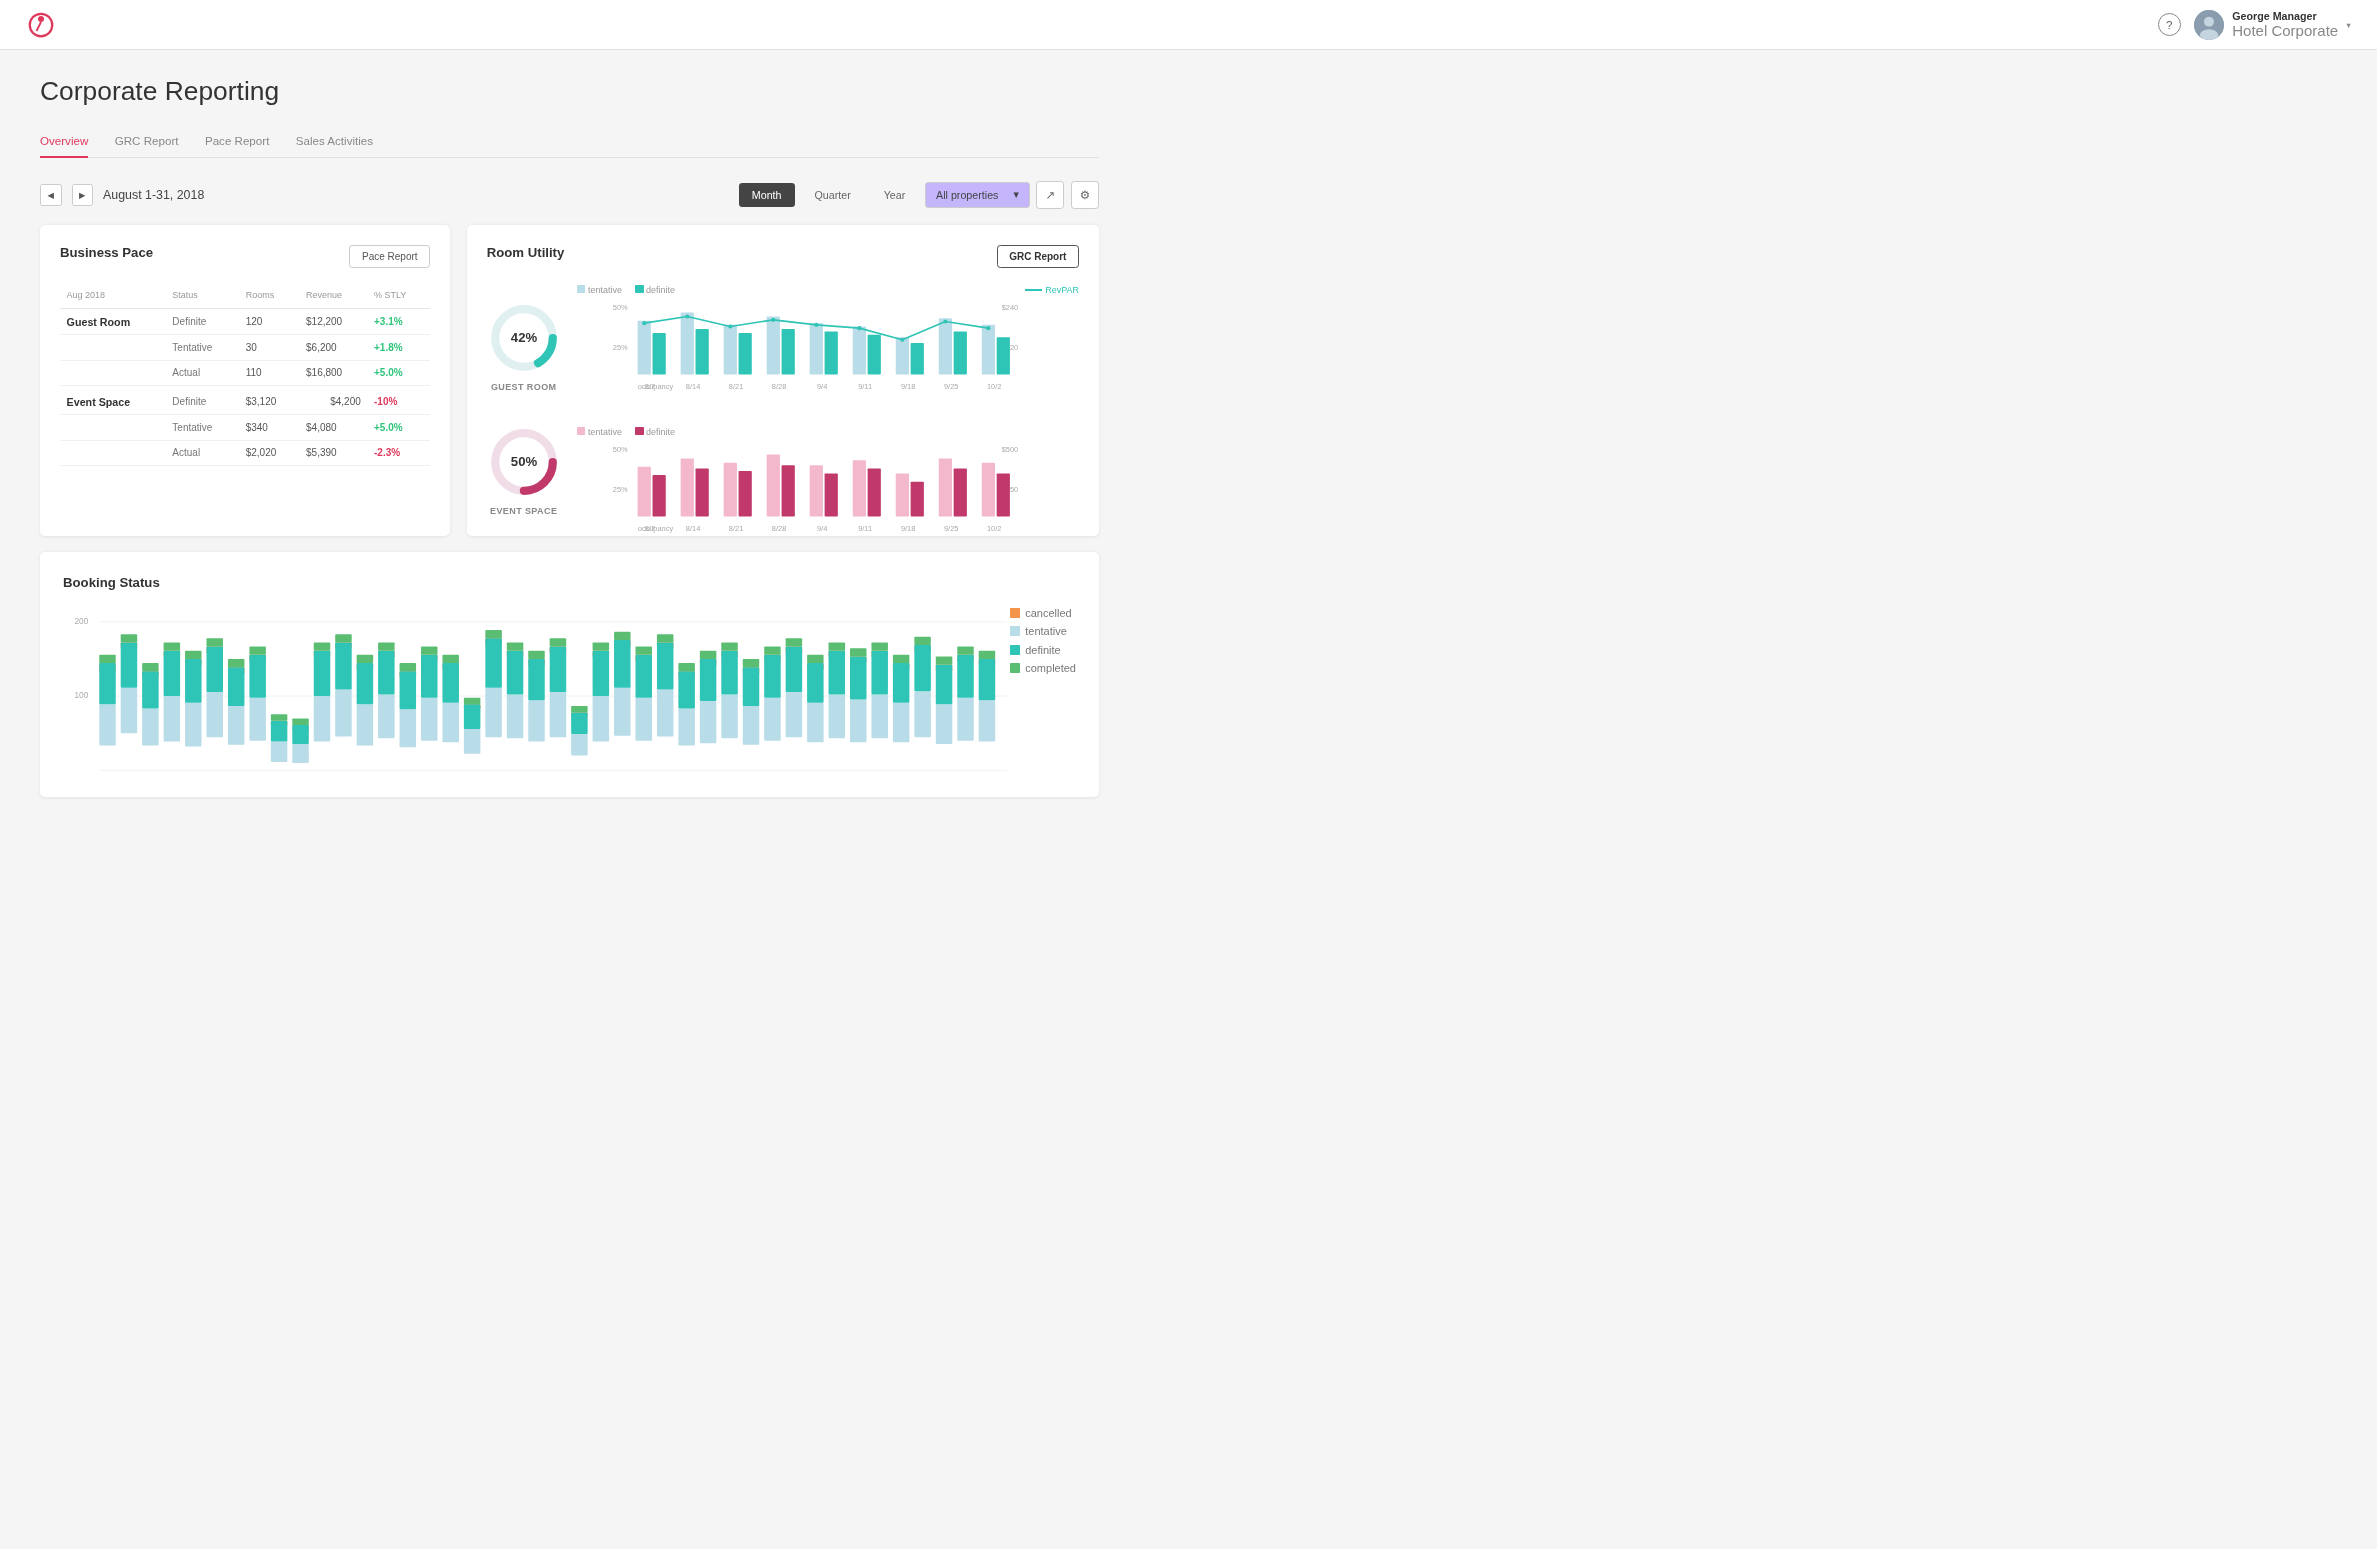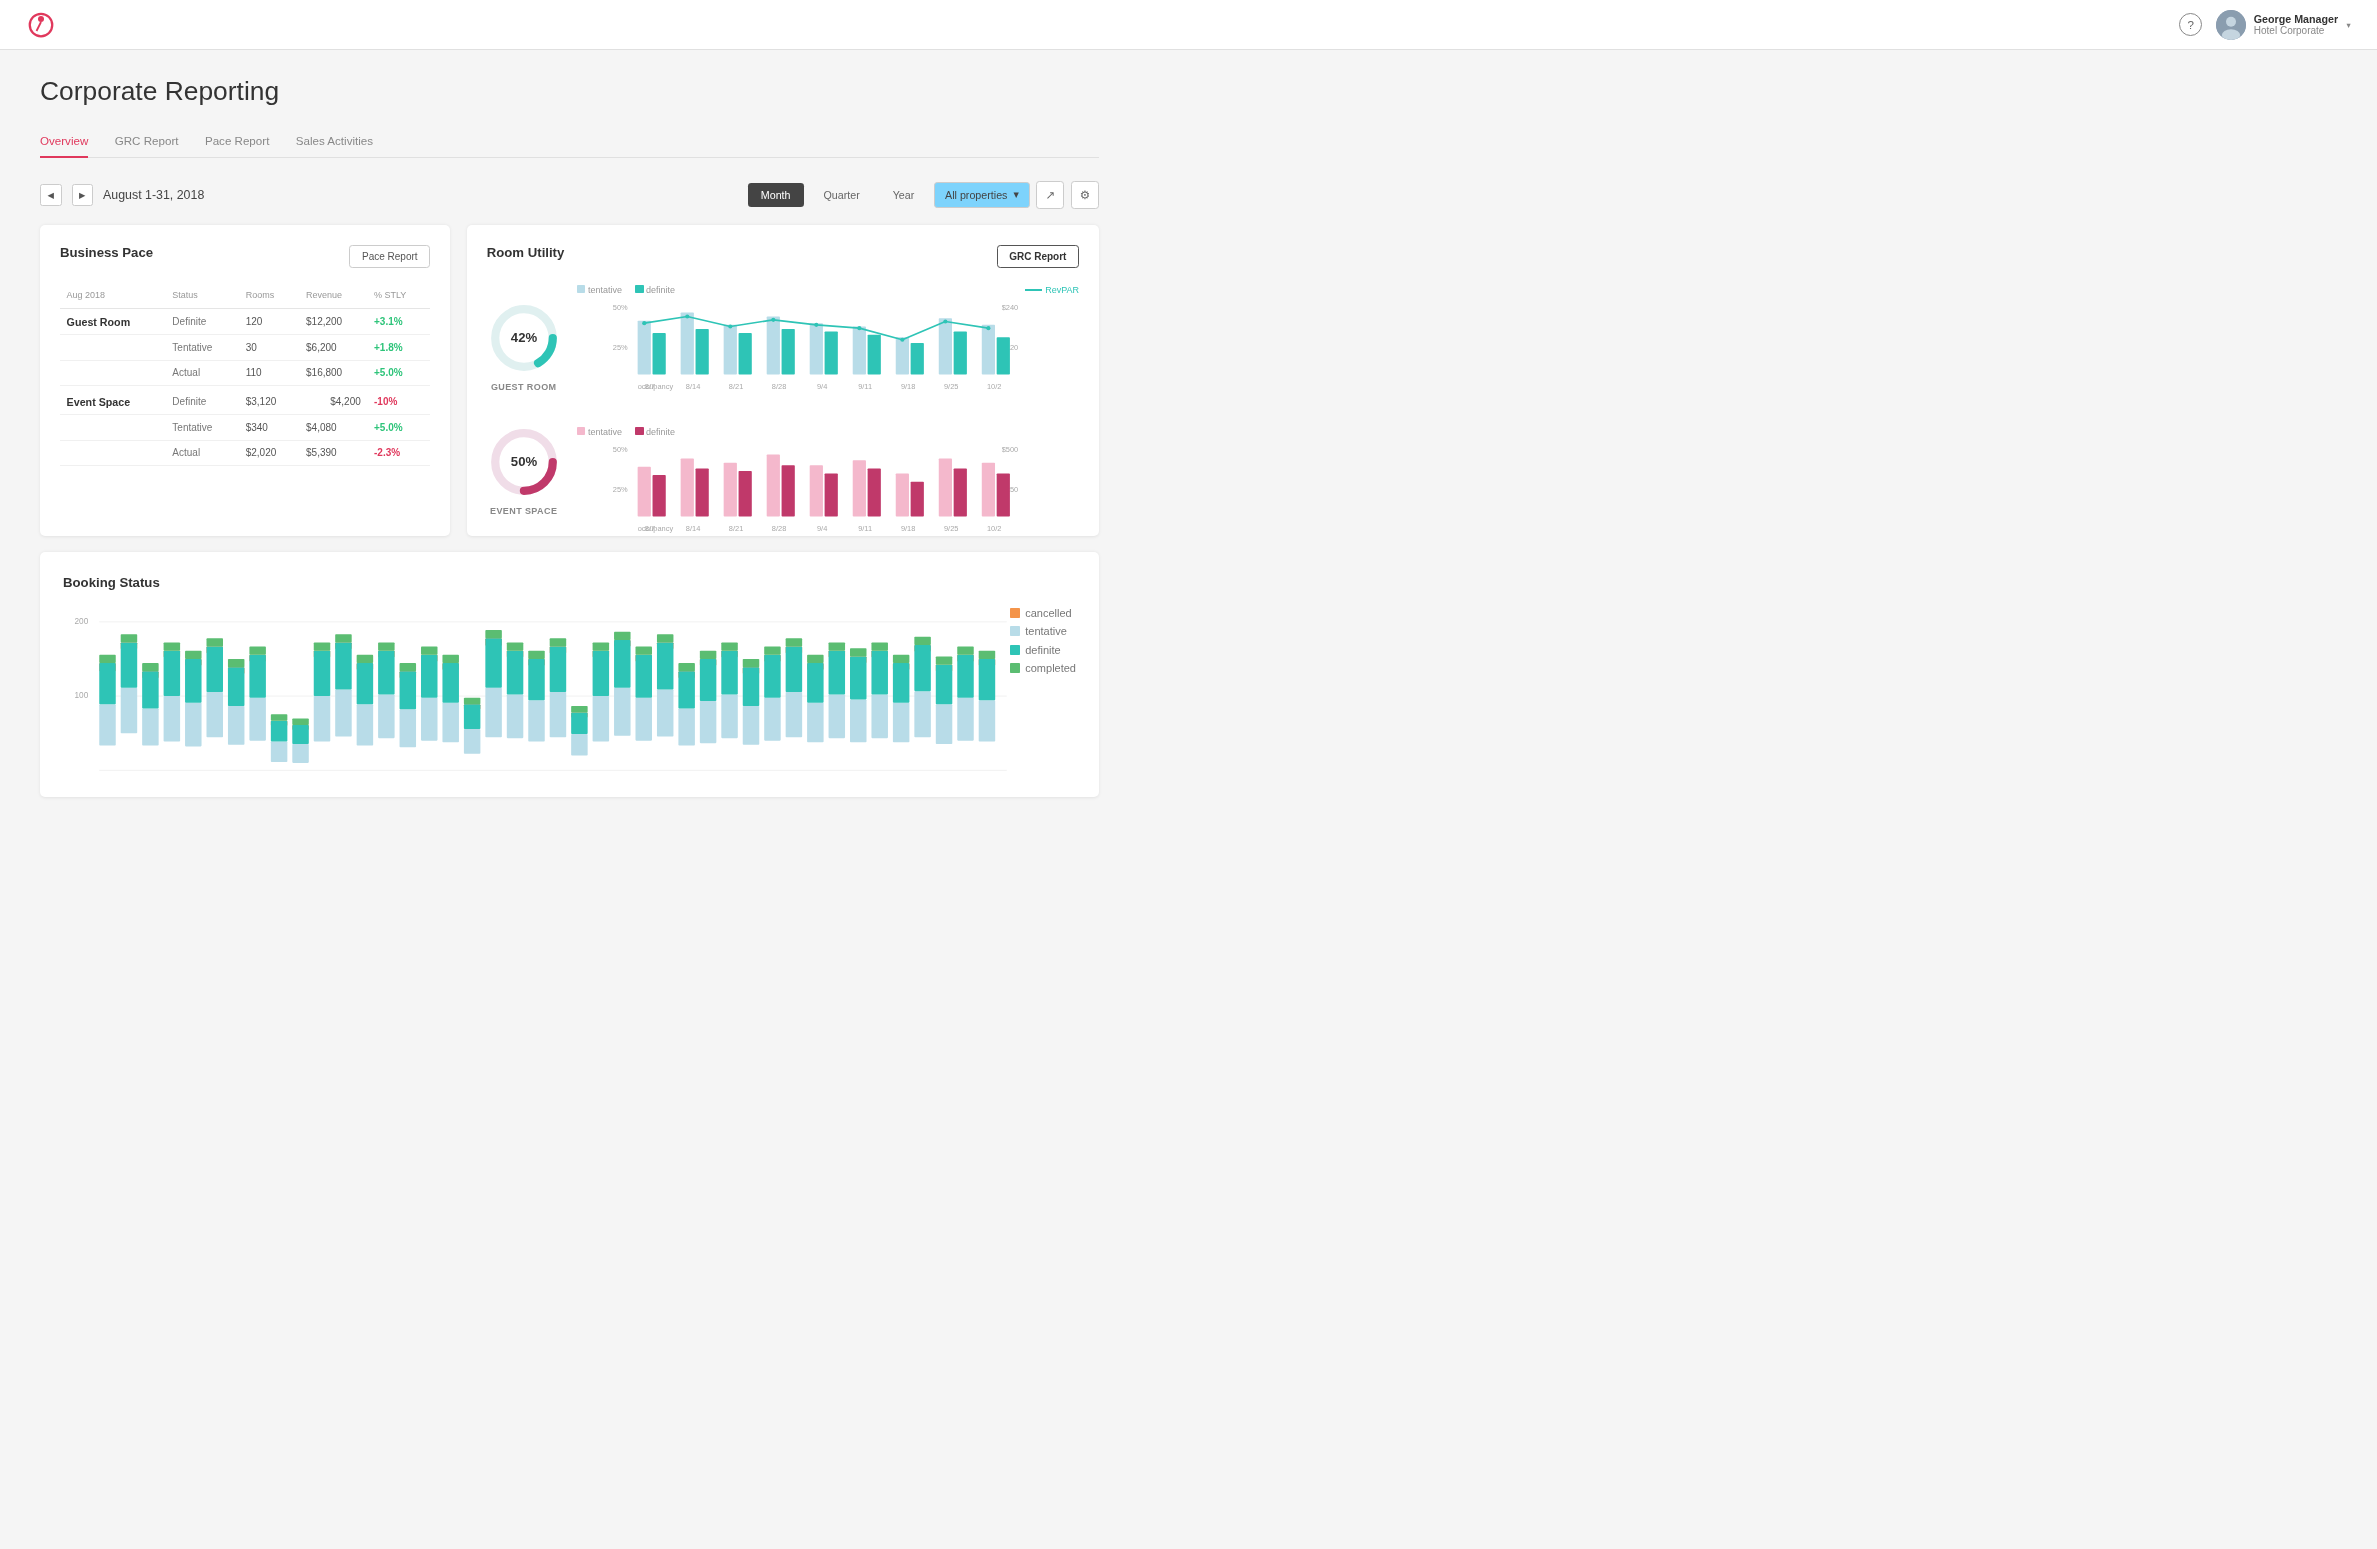--- a/index.html
+++ b/index.html
@@ -8,42 +8,42 @@
     
     .header { background: #fff; border-bottom: 0.8px solid #e0e0e0; padding: 0 26.4px; height: 50px; display: flex; align-items: center; justify-content: space-between; }
     .header-logo { display: flex; align-items: center; }
     .logo-icon { width: 30px; height: 30px; }
     .header-right { display: flex; align-items: center; gap: 13.2px; }
     .help-btn { width: 23px; height: 23px; border: 1.2px solid #888; border-radius: 50%; display: flex; align-items: center; justify-content: center; cursor: pointer; color: #666; font-size: 11.6px; }
     .user-info { display: flex; align-items: center; gap: 8.3px; cursor: pointer; }
     .avatar { width: 30px; height: 30px; border-radius: 50%; background: #8a9bb0; overflow: hidden; display: flex; align-items: center; justify-content: center; }
     .user-text { display: flex; flex-direction: column; }
     .user-name { font-size: 10.7px; font-weight: 600; color: #333; }
-    .user-role { font-size: 10px; color: #888; }
+    .user-role { font-size: 15px; color: #888; }
     .dropdown-arrow { color: #888; font-size: 8.3px; }
 
     
     .main { padding: 26.4px 40px; max-width: 1139px; }
     .page-title { font-size: 26.4px; font-weight: 300; color: #333; margin-bottom: 20px; }
     
     
     .tabs { display: flex; gap: 26.4px; border-bottom: 1.2px solid #e0e0e0; margin-bottom: 23px; }
     .tab { padding: 6.6px 0 10px; cursor: pointer; font-size: 11.6px; color: #888; position: relative; }
     .tab.active { color: #e0385c; font-weight: 500; }
     .tab.active::after { content: ''; position: absolute; bottom: -1.2px; left: 0; right: 0; height: 2.1px; background: #e0385c; }
     
     
     .controls-bar { display: flex; align-items: center; justify-content: space-between; margin-bottom: 16.5px; }
     .date-nav { display: flex; align-items: center; gap: 10px; }
     .nav-btn { width: 21.5px; height: 21.5px; border: 0.8px solid #ccc; background: #fff; border-radius: 2.5px; cursor: pointer; display: flex; align-items: center; justify-content: center; font-size: 8.3px; color: #555; }
     .date-label { font-size: 12.4px; color: #444; font-weight: 400; }
     .right-controls { display: flex; align-items: center; gap: 6.6px; }
     .period-btn { padding: 5.8px 13.2px; border: none; border-radius: 3.3px; cursor: pointer; font-size: 10.7px; background: transparent; color: #666; }
     .period-btn.active { background: #444; color: #fff; }
-    .property-select { display: flex; align-items: center; gap: 6px; border: 0.8px solid #ccc; border-radius: 3.3px; padding: 5.8px 10px; background: #7dd3fc; cursor: pointer; font-size: 10.7px; color: #444; }
+    .property-select { display: flex; align-items: center; gap: 15px; border: 0.8px solid #ccc; border-radius: 3.3px; padding: 5.8px 10px; background: #c4b5fd; cursor: pointer; font-size: 10.7px; color: #444; }
     .icon-btn { width: 28px; height: 28px; border: 0.8px solid #ccc; background: #fff; border-radius: 3.3px; display: flex; align-items: center; justify-content: center; cursor: pointer; color: #666; font-size: 11.6px; }
 
     
     .cards-row { display: flex; gap: 16.5px; margin-bottom: 16.5px; }
     
     
     .card { background: #fff; border-radius: 5px; box-shadow: 0 0.8px 3.3px rgba(0,0,0,0.08); }
     .card-half { flex: 1; padding: 20px; }
     .card-header { display: flex; justify-content: space-between; align-items: flex-start; margin-bottom: 16.5px; }
     .card-title { font-size: 13.2px; font-weight: 600; color: #333; }

